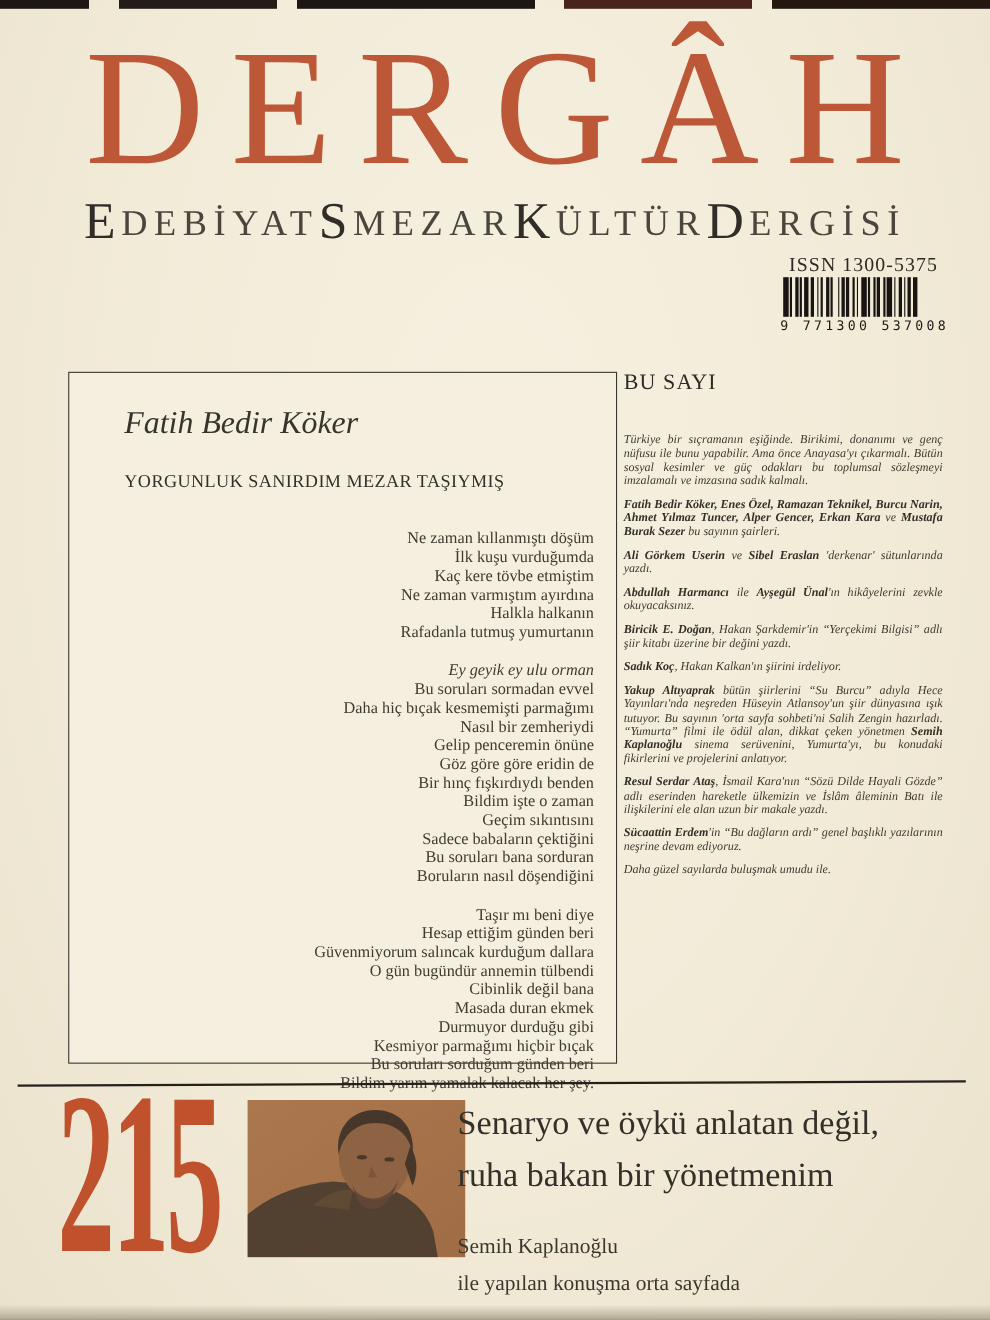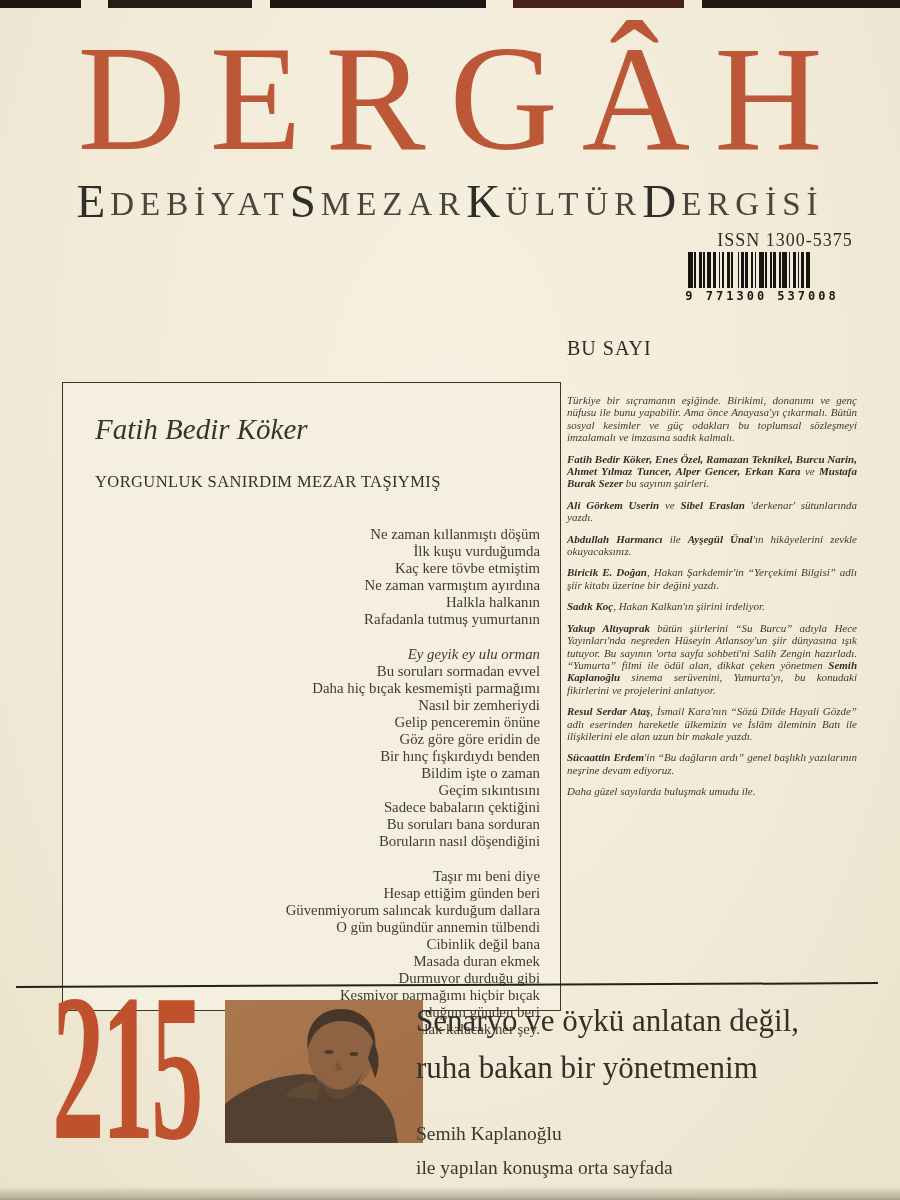--- a/index.html
+++ b/index.html
@@ -13,28 +13,28 @@
     background:linear-gradient(180deg, rgba(214,207,188,0) 0%, #b9b19c 85%, #a49c87 100%);}
   
   .masthead-title{position:absolute;top:18px;left:0;width:100%;margin:0;text-align:center;
     font-size:150px;line-height:160px;font-weight:normal;letter-spacing:24px;text-indent:24px;
     color:#bc5838;}
   .subtitle{position:absolute;top:176px;left:0;width:100%;text-align:center;white-space:nowrap;color:#3b3831;}
   .sub-init{font-size:47px;line-height:50px;letter-spacing:5px;color:#2f2d27;}
   .sub-rest{font-size:33px;line-height:50px;letter-spacing:6px;color:#4a463d;vertical-align:2px;}
   
   .issn{position:absolute;top:230px;left:700px;width:170px;text-align:center;font-size:18px;letter-spacing:1px;color:#2c2a24;}
-  .barcode{position:absolute;top:252px;left:676px;width:172px;font-weight:bold;}
+  .barcode{position:absolute;top:252px;left:700px;width:172px;}
   .bars{height:36px;font-size:0;white-space:nowrap;padding-left:12px;}
   .bars span{display:inline-block;height:100%;}
   .bars .b{background:#181411;}
   .barcode-digits{margin-top:1px;font-family:"DejaVu Sans Mono", monospace;font-size:12px;letter-spacing:3px;color:#1d1a16;text-align:center;}
   
   .poem-box{position:absolute;left:62px;top:338px;width:499px;height:629px;border:1px solid #3a362e;
-    background:#f5efdf;box-sizing:border-box;padding:30px 20px 0 32px;margin-top:44px;}
+    background:#f5efdf;box-sizing:border-box;padding:30px 20px 0 50px;}
   .poem-author{font-style:italic;font-size:29px;color:#38342b;margin-bottom:26px;}
   .poem-title{font-size:16.5px;letter-spacing:0.4px;color:#343028;margin-bottom:34px;}
   .stanza{margin-bottom:18px;text-align:right;}
   .poem-line{font-size:14.8px;line-height:17px;color:#403b30;}
   .poem-line.it{font-style:italic;}
   
   .bu-sayi{position:absolute;left:567px;top:337px;width:290px;}
   .bs-head{font-size:20px;letter-spacing:1px;color:#2f2c25;margin-bottom:34px;}
   .bs-par{margin:0 0 9px 0;font-style:italic;font-size:11px;line-height:12.4px;text-align:justify;color:#3e3a2f;}
   .bs-b{font-weight:bold;color:#332f26;}

